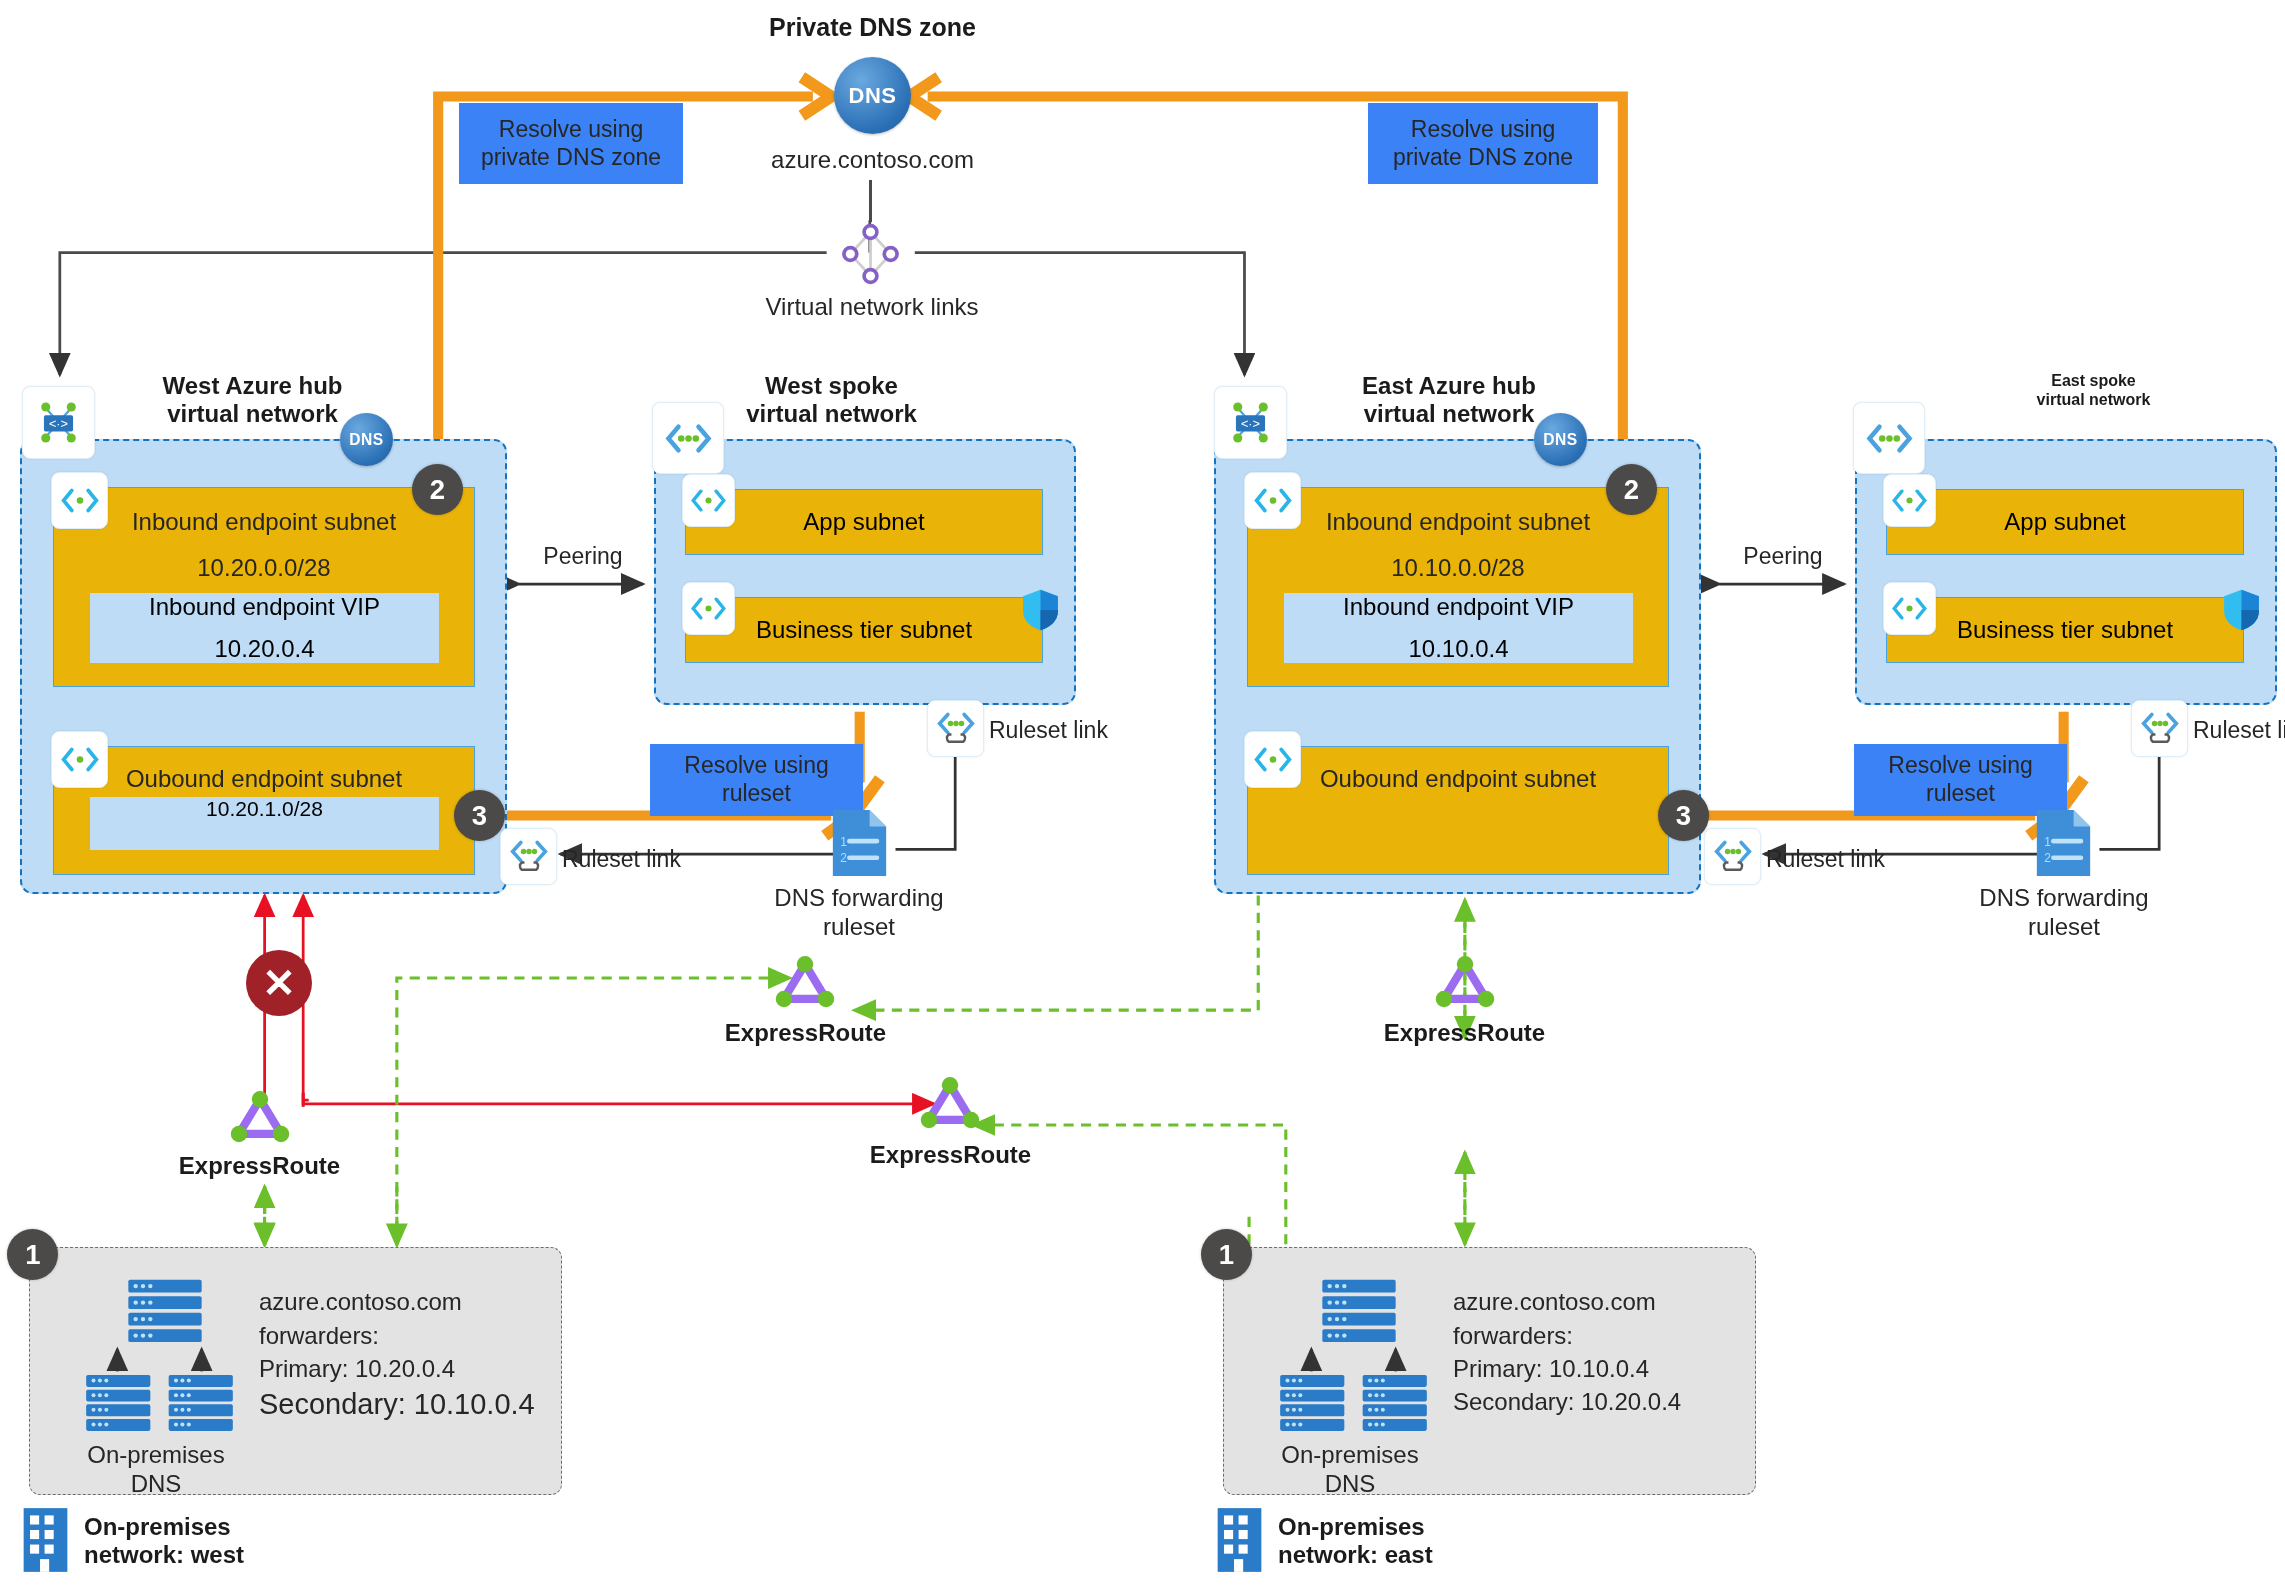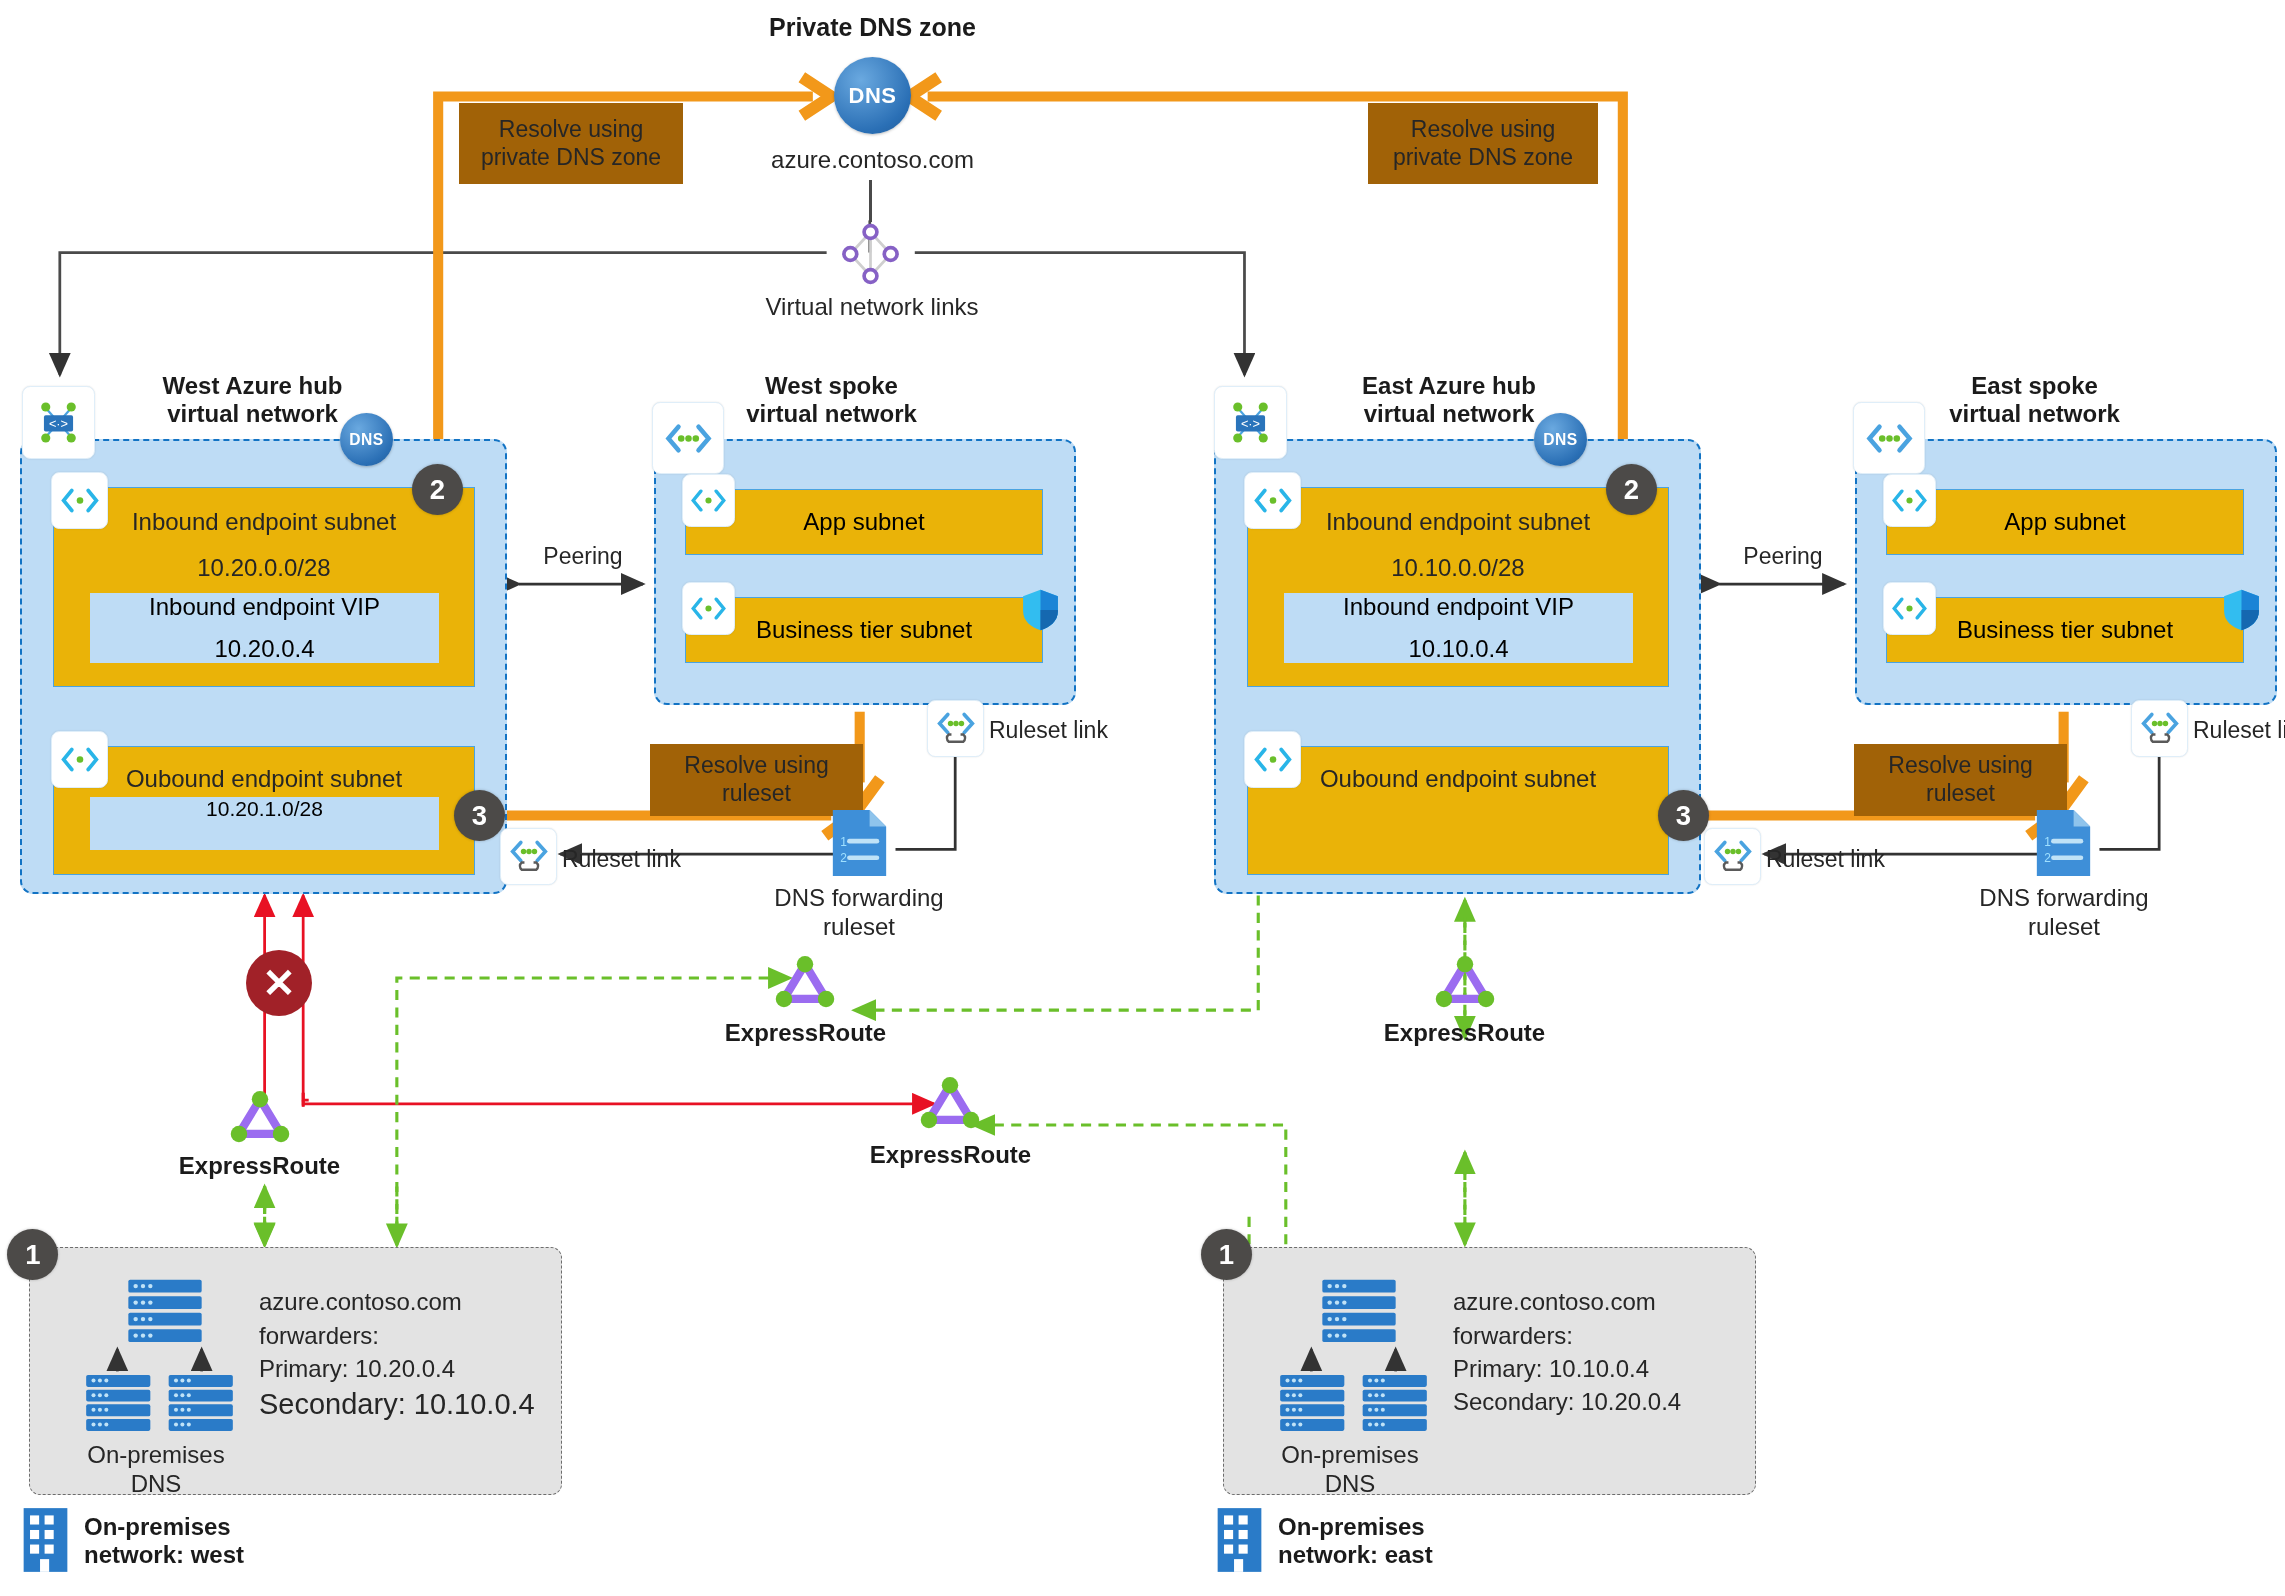--- a/index.html
+++ b/index.html
@@ -15,21 +15,21 @@
   
   .vnet{border:2.8px dashed #1273c4;border-radius:13px;background:#bedcf5;box-sizing:border-box;}
   .subnetbox{background:#eab308;border:1.8px solid #4aa3e0;box-sizing:border-box;}
   .innerbar{background:#bedcf5;box-sizing:border-box;display:flex;align-items:center;justify-content:space-between;flex-direction:column;}
   .subnet-label{text-align:center;color:#262626;}
 
   
   .tile{background:#fff;border:0.9px solid #dfeef9;border-radius:8.3px;box-shadow:0 0 1.8px rgba(0,0,0,.12);display:flex;align-items:center;justify-content:center;box-sizing:border-box;}
 
   
-  .callout{background:#a16207;color:#262626;display:flex;align-items:center;justify-content:center;text-align:center;line-height:1.2;box-sizing:border-box;}
+  .callout{background:#3b82f6;color:#262626;display:flex;align-items:center;justify-content:center;text-align:center;line-height:1.2;box-sizing:border-box;}
 
   
   .badge{border-radius:50%;background:#4c4a48;color:#fff;display:flex;align-items:center;justify-content:center;font-weight:bold;box-shadow:0 0 2.8px rgba(0,0,0,.25);}
 
   
   .onprem{background:#e3e3e3;border:1.8px dashed #6d6d6d;border-radius:11px;box-sizing:border-box;}
 
   
   .xmark{border-radius:50%;background:#a12128;display:flex;align-items:center;justify-content:center;color:#fff;font-weight:bold;}
 
@@ -357,21 +357,21 @@
       <polyline points="14,6 5,17 14,28"></polyline>
           <polyline points="32,6 41,17 32,28"></polyline>
         </g>
       <circle cx="23" cy="17" r="3.6" fill="#6ABF2A"></circle>
       </svg>
   </div>
 
   <div class="abs badge" style="left:1606px;top:464px;width:51px;height:51px;font-size:27.5px;">2</div>
   <div class="abs badge" style="left:1658px;top:790px;width:51px;height:51px;font-size:27.5px;">3</div>
 
-  <div class="abs ttl" style="left:1883px;top:372px;width:303px;font-size:24px;white-space:pre-line;">East spoke
+  <div class="abs ttl" style="left:1942px;top:372px;width:303px;font-size:16px;white-space:pre-line;">East spoke
 virtual network</div>
 
   <div class="abs vnet" style="left:1855px;top:439px;width:422px;height:266px;"></div>
 
   <div class="abs tile" style="left:1853px;top:402px;width:72px;height:72px;">
     <svg width="51" height="37" viewBox="0 0 56 40">
         <g stroke="#4aa3e0" stroke-width="5" fill="none" stroke-linecap="round">
       <polyline points="17,7 6,20 17,33"></polyline>
           <polyline points="39,7 50,20 39,33"></polyline>
         </g>

